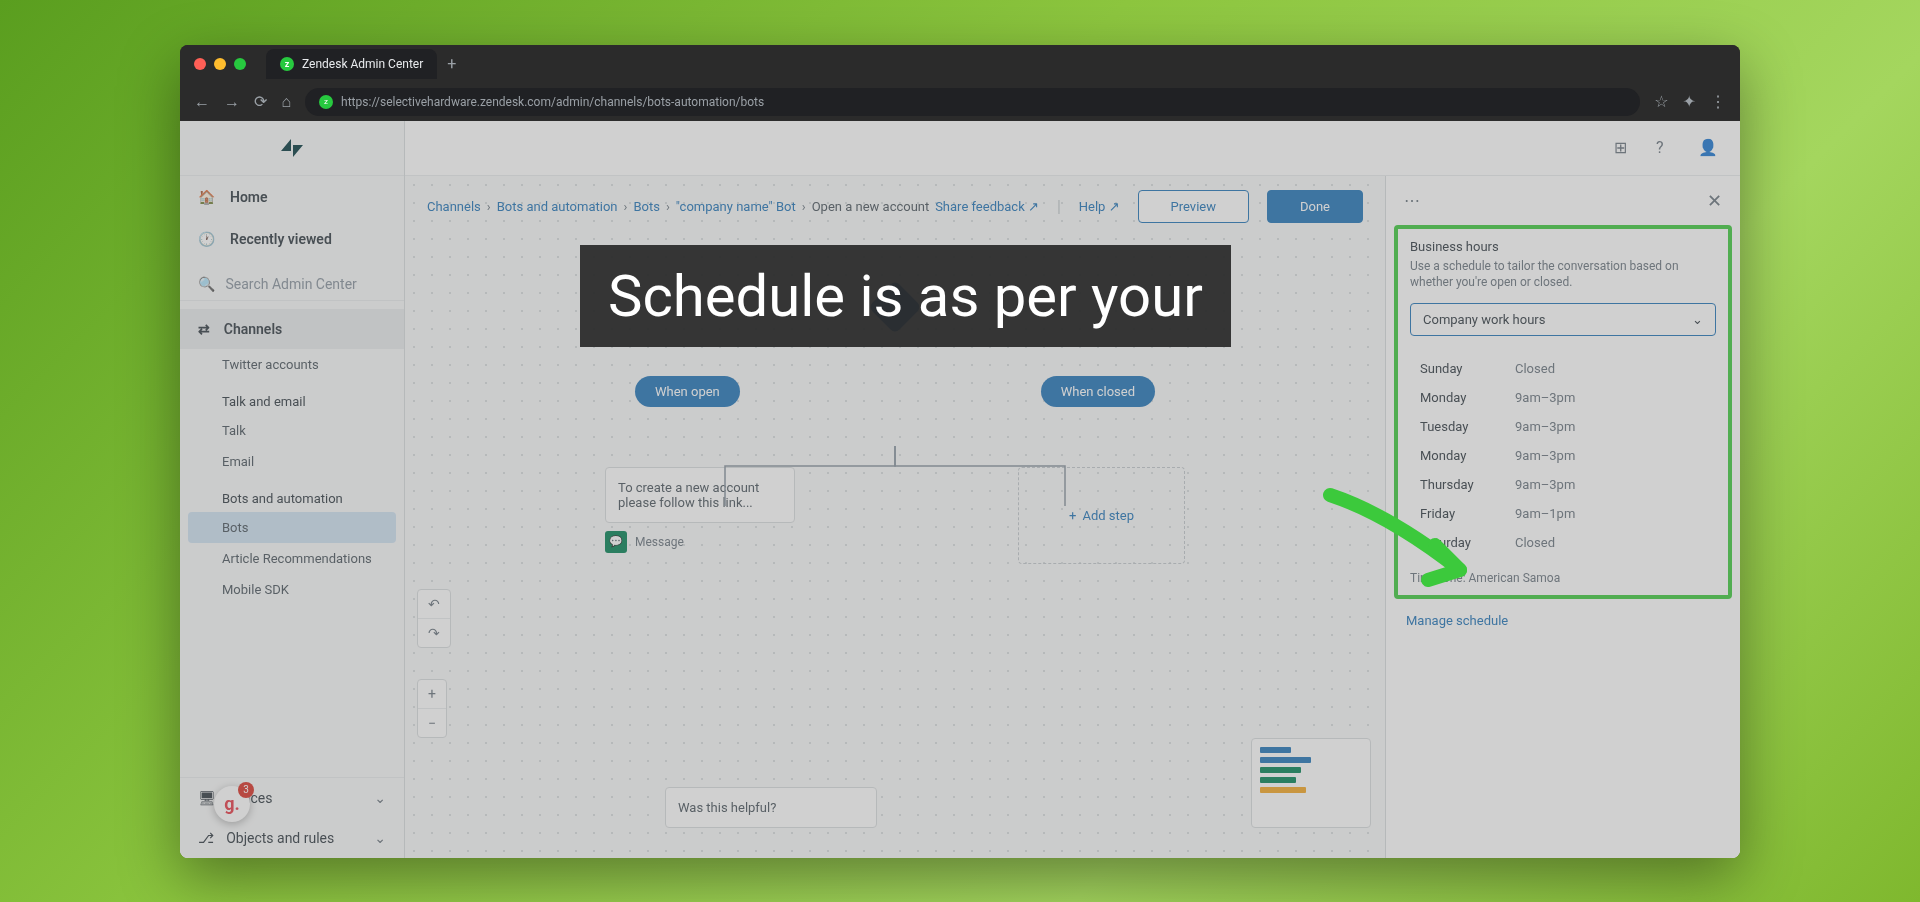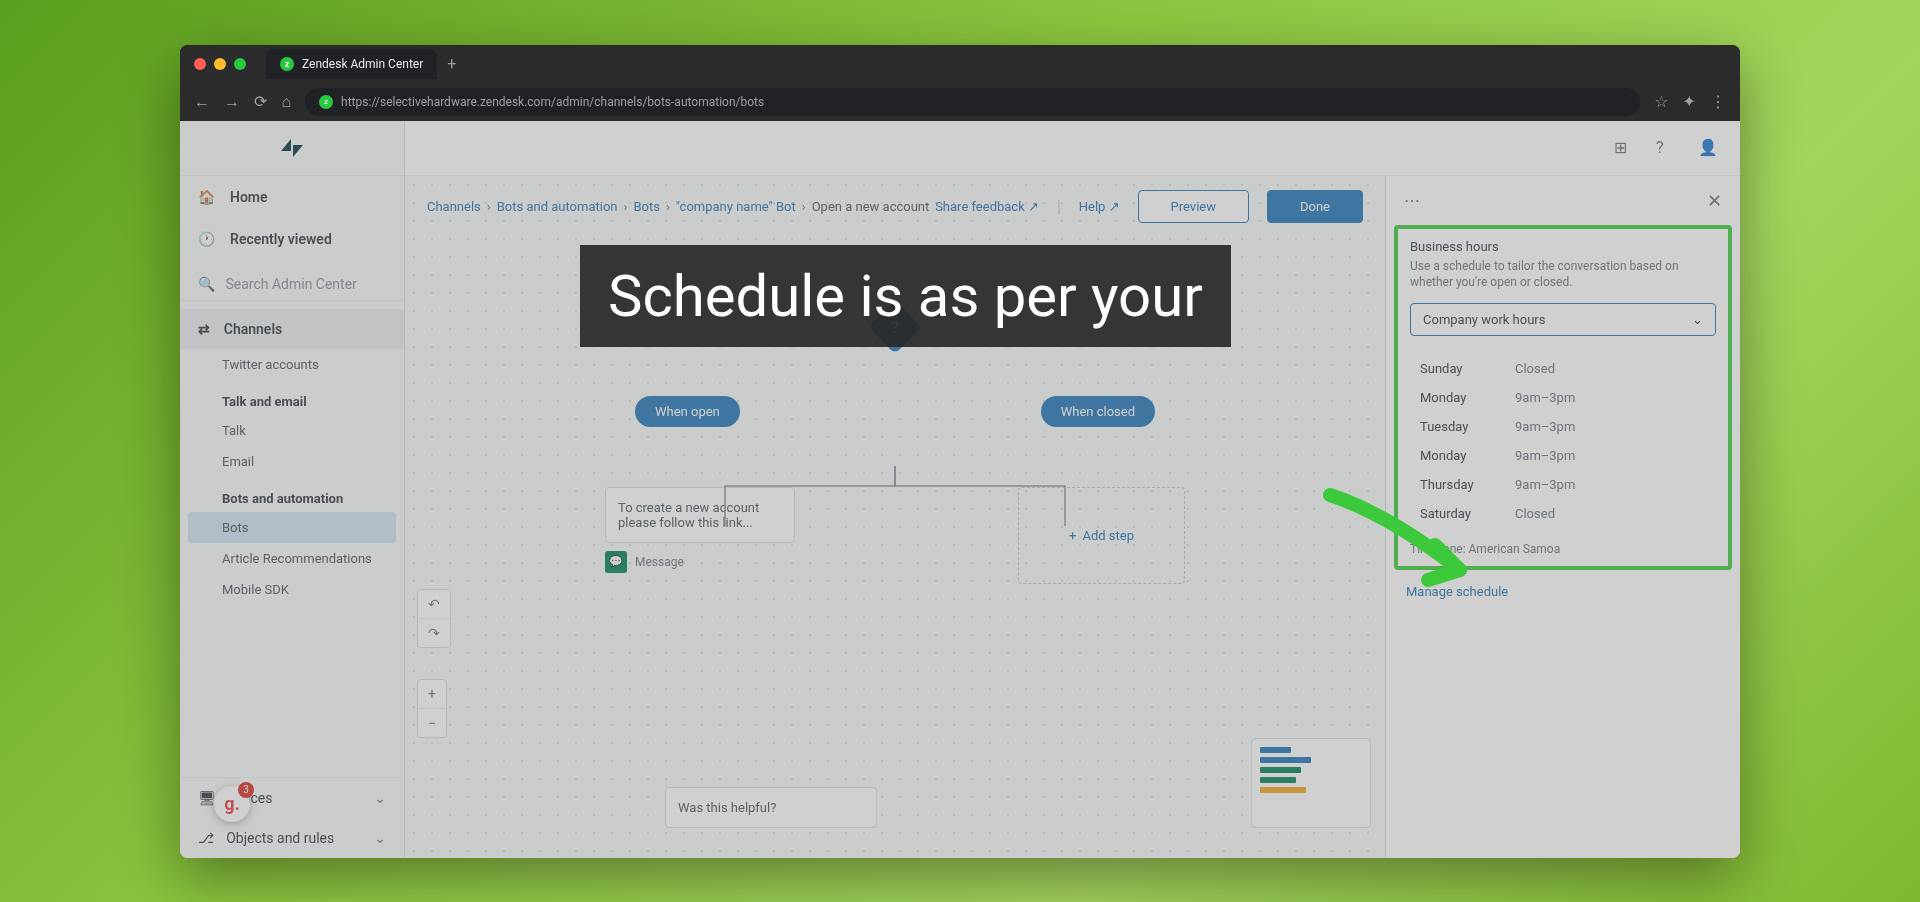--- a/index.html
+++ b/index.html
@@ -20,41 +20,41 @@
 .dim-overlay{position:absolute;inset:0;background:rgba(120,120,120,0.35);z-index:5;pointer-events:none}
 .sidebar{width:225px;background:#f8f9f9;border-right:1px solid #d8dcde;display:flex;flex-direction:column;position:relative;z-index:1}
 .logo{height:55px;display:flex;align-items:center;justify-content:center;border-bottom:1px solid #e9ebed}
 .logo svg{width:26px;height:26px}
 .navitem{padding:12px 18px;display:flex;align-items:center;gap:14px;color:#2f3941;font-size:14px;cursor:pointer}
 .navitem.bold{font-weight:600}
 .navicon{width:18px;height:18px;display:flex;align-items:center;justify-content:center}
 .search{margin:8px 0;padding:8px 18px;display:flex;align-items:center;gap:10px;color:#87929d;font-size:14px;border-bottom:1px solid #e9ebed}
 .channels{padding:12px 18px;display:flex;align-items:center;gap:14px;background:#e9ebed;color:#2f3941;font-size:14px;font-weight:600}
 .subitem{padding:8px 18px 8px 42px;color:#49545c;font-size:13px;cursor:pointer}
-.subhead{padding:14px 18px 6px 42px;color:#2f3941;font-size:13px;font-weight:700}
+.subhead{padding:14px 18px 6px 42px;color:#2f3941;font-size:13px;font-weight:400}
 .subitem.active{background:#cee2f2;border-radius:4px;margin:0 8px;padding-left:34px}
 .bottom-nav{margin-top:auto;border-top:1px solid #e9ebed}
 .bottomitem{padding:12px 18px;display:flex;align-items:center;gap:12px;color:#2f3941;font-size:14px;justify-content:space-between}
 .bottomitem .left{display:flex;align-items:center;gap:12px}
 .chev{color:#68737d}
 .main{flex:1;display:flex;flex-direction:column;position:relative;z-index:1}
 .topbar{height:55px;border-bottom:1px solid #e9ebed;display:flex;align-items:center;justify-content:flex-end;padding:0 22px;gap:22px;background:#fff}
 .topicon{width:20px;height:20px;color:#68737d;cursor:pointer}
 .content{flex:1;display:flex}
 .canvas{flex:1;background:#f8f9f9;position:relative;background-image:radial-gradient(circle,#d8dcde 1px,transparent 1px);background-size:18px 18px}
 .breadcrumb-row{position:absolute;top:14px;left:22px;right:22px;display:flex;align-items:center;justify-content:space-between}
 .breadcrumb{color:#1f73b7;font-size:13px;display:flex;gap:6px;flex-wrap:wrap}
 .breadcrumb span.sep{color:#68737d}
 .breadcrumb span.cur{color:#49545c}
 .bc-actions{display:flex;align-items:center;gap:18px}
 .linkfeed{color:#1f73b7;font-size:13px;cursor:pointer}
 .btn{padding:8px 32px;border-radius:4px;font-size:13px;cursor:pointer;border:1px solid #1f73b7}
 .btn.outline{background:#fff;color:#1f73b7}
 .btn.primary{background:#1f73b7;color:#fff}
-.flow{position:absolute;top:132px;left:50%;transform:translateX(-50%);width:600px}
+.flow{position:absolute;top:112px;left:50%;transform:translateX(-50%);width:600px}
 .diamond{width:38px;height:38px;background:#1f73b7;transform:rotate(45deg);margin:0 auto;border-radius:6px;position:relative}
 .diamond::after{content:"?";position:absolute;top:50%;left:50%;transform:translate(-50%,-50%) rotate(-45deg);color:#fff;font-size:16px;font-weight:bold}
 .branches{display:flex;justify-content:space-between;margin-top:50px;padding:0 40px}
 .pill{background:#1f73b7;color:#fff;padding:8px 20px;border-radius:20px;font-size:13px}
 .textbox{background:#fff;border:1px solid #d8dcde;border-radius:4px;padding:12px;font-size:13px;color:#49545c;width:190px;margin-top:60px}
 .msgbadge{display:flex;align-items:center;gap:8px;margin-top:8px}
 .msgicon{width:22px;height:22px;background:#038153;border-radius:3px;display:flex;align-items:center;justify-content:center;color:#fff;font-size:11px}
 .msglabel{color:#68737d;font-size:12px}
 .addstep{border:1px dashed #c2c8cc;border-radius:4px;padding:40px 50px;color:#1f73b7;font-size:13px;display:flex;align-items:center;gap:6px;margin-top:60px}
 .zoom{position:absolute;left:12px;bottom:120px;background:#fff;border:1px solid #d8dcde;border-radius:4px;display:flex;flex-direction:column}
@@ -271,20 +271,24 @@
                 </div>
               <div class="bh-row">
                   <div class="bh-day">Monday</div>
                   <div class="bh-hours">9am–3pm</div>
                 </div>
               <div class="bh-row">
                   <div class="bh-day">Thursday</div>
                   <div class="bh-hours">9am–3pm</div>
                 </div>
               <div class="bh-row">
+                  <div class="bh-day">Friday</div>
+                  <div class="bh-hours">9am–1pm</div>
+                </div>
+              <div class="bh-row">
                   <div class="bh-day">Saturday</div>
                   <div class="bh-hours">Closed</div>
                 </div>
             </div>
             <div class="bh-tz">Timezone: American Samoa</div>
           </div>
           <div class="manage">Manage schedule</div>
         </div>
       </div>
     </div>

